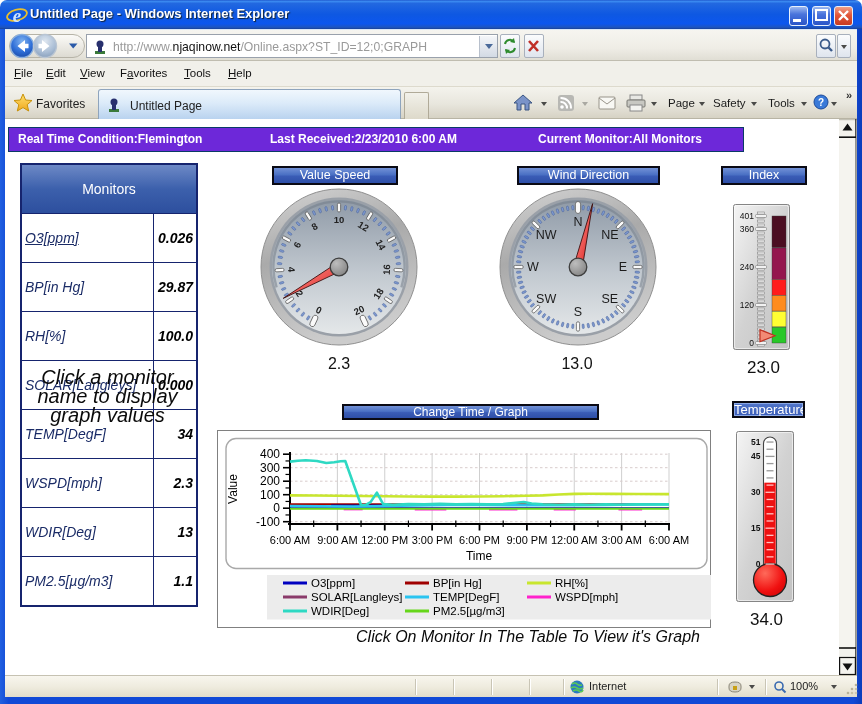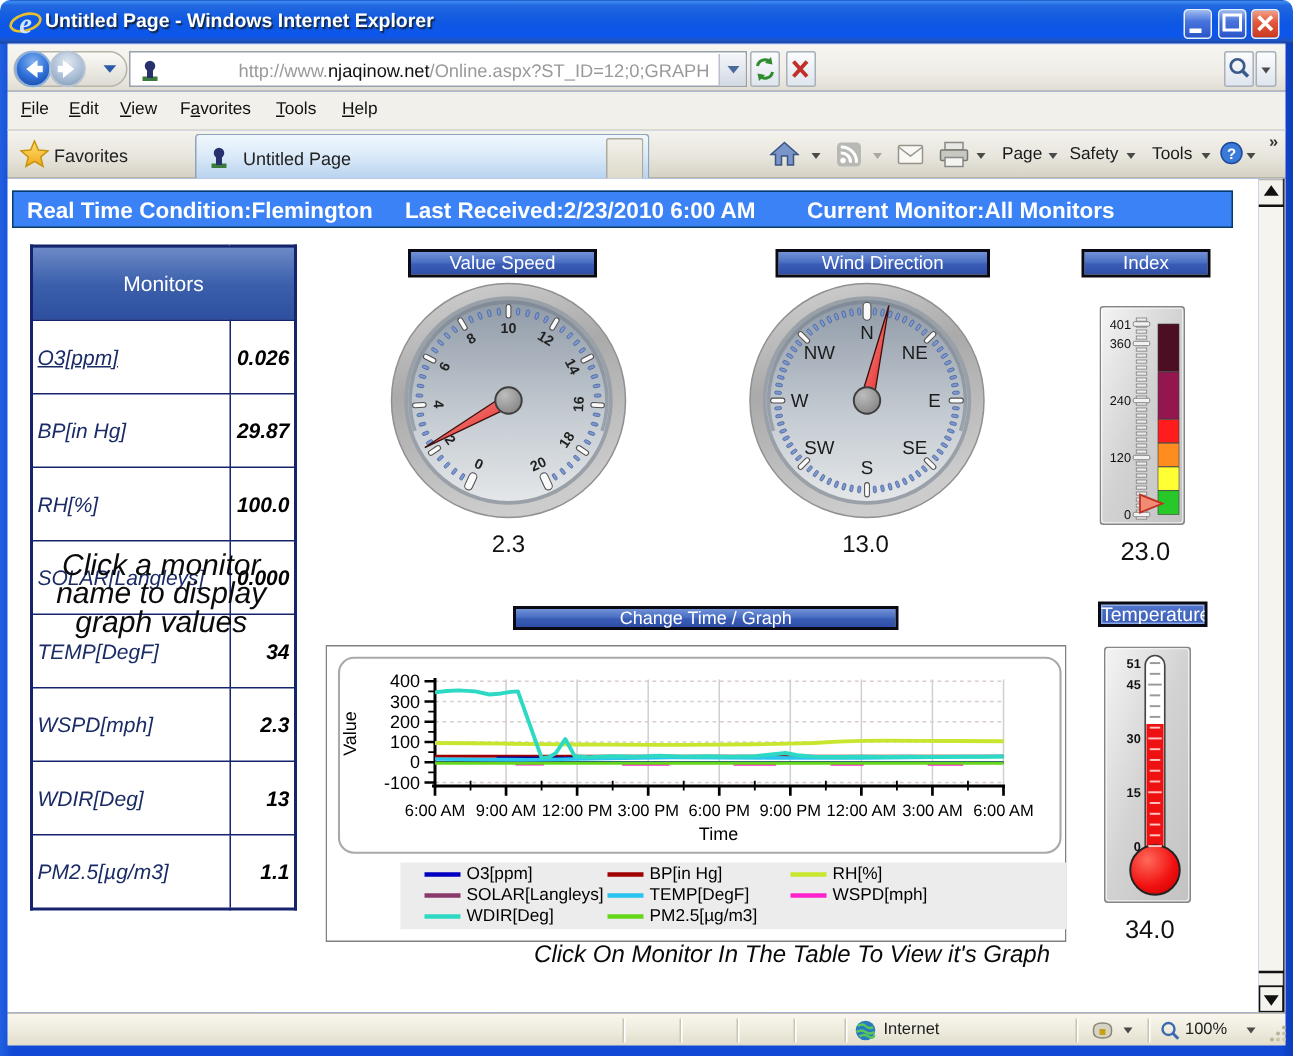--- a/index.html
+++ b/index.html
@@ -12,45 +12,45 @@
 #titletext { left:30px; top:6px; color:#fff; font-weight:bold; font-size:13px; text-shadow:1px 1px 1px #123; }
 .tbtn { top:6px; width:19px; height:20px; border:1px solid #e8f0fc; border-radius:3px;
  background:linear-gradient(#9db9f0 0%, #4a74dc 40%, #2a55c8 100%); color:#fff; }
 #closeb { background:linear-gradient(#f0a088 0%, #e2573a 45%, #c83a20 100%); }
 
 #addrrow { left:5px; top:29px; width:852px; height:32px;
  background:linear-gradient(#f6f5f0 0%, #efede6 60%, #e0ded4 100%); border-top:1px solid #d8e6f8; border-bottom:1px solid #c0bdb0; }
 #navcap { left:4px; top:4px; width:76px; height:24px; border-radius:12px; background:linear-gradient(#fbfaf7,#dddbd2); border:1px solid #b6b3a7; }
 .field { background:#fff; border:1px solid #99a1ac; height:24px; top:4px; }
 #addrfield { left:81px; width:412px; }
-#urltxt { left:26px; top:5px; font-size:12.2px; color:#9a9a9a; white-space:nowrap;margin-left:46px; }
+#urltxt { left:26px; top:5px; font-size:12.2px; color:#9a9a9a; white-space:nowrap; }
 #urltxt b { color:#111; font-weight:normal; }
 #addrdrop { left:392px; top:1px; width:18px; height:21px; background:linear-gradient(#f4f6f9,#d3dae4); border-left:1px solid #b8c0cc; }
 .smbtn { top:4px; width:20px; height:24px; background:linear-gradient(#fbfcfd,#dfe5ee); border:1px solid #a8b0bc; border-radius:2px; }
 #searchfield { left:547px; width:260px; }
 #magbtn { left:811px; width:20px; }
 #magdrop { left:832px; width:14px; }
 
 #menurow { left:5px; top:61px; width:852px; height:26px; background:#f1f0ea; border-bottom:1px solid #dddacd; }
 .mitem { top:6px; font-size:11.5px; color:#111; }
 .mitem u { text-decoration:underline; }
 
 #tabrow { left:5px; top:87px; width:852px; height:32px;
  background:linear-gradient(#f4f3ed 0%, #e8e6dd 55%, #d6d2c4 100%); border-bottom:1px solid #b8b4a4; }
 #favlbl { left:31px; top:10px; font-size:12px; color:#222; }
 #activetab { left:93px; top:2px; width:303px; height:30px; border:1px solid #8ea4bd; border-bottom:none; border-radius:3px 3px 0 0;
- background:linear-gradient(#f0f7fd 0%, #dcebf9 45%, #b9d3ef 100%);margin-left:32px; }
+ background:linear-gradient(#f0f7fd 0%, #dcebf9 45%, #b9d3ef 100%); }
 #tabtxt { left:31px; top:9px; font-size:12px; color:#222; }
 #stubtab { left:399px; top:5px; width:25px; height:27px; border:1px solid #b0aa98; border-bottom:none; border-radius:2px 2px 0 0;
  background:linear-gradient(#f2f1ea,#ddd9ca); }
 .cmdtxt { top:10px; font-size:11.5px; color:#1a1a1a; }
 .caret { width:0; height:0; border-left:3.5px solid transparent; border-right:3.5px solid transparent; border-top:4px solid #4a4a48; }
 
 #content { left:5px; top:119px; width:834px; height:556px; background:#fff; overflow:hidden; }
-#pghead { left:3px; top:8px; width:814px; height:25px; background:#3b82f6; border:1px solid #0a3a66; color:#fff; font-weight:bold; font-size:15px; }
+#pghead { left:3px; top:8px; width:736px; height:25px; background:#6d28d9; border:1px solid #0a3a66; color:#fff; font-weight:bold; font-size:12px; }
 #pghead span { position:absolute; top:4px; }
 
 #vscroll { left:839px; top:119px; width:18px; height:556px; background:#f2f1ec; }
 
 #statusbar { left:5px; top:675px; width:852px; height:22px; background:linear-gradient(#f8f6ee 0%, #efecdf 50%, #e2ddcb 100%); border-top:1px solid #c6c2b2; }
 .sep { top:3px; width:1px; height:16px; background:#c9c5b5; box-shadow:1px 0 0 #fff; }
 .stxt { font-size:11px; color:#222; top:4px; }
 
 .ghead { border:2px solid #0a0a14; background:linear-gradient(#7291d6 0%, #4a70c4 45%, #3a5cb6 55%, #2e4fa8 100%);
  color:#fff; font-size:12.5px; text-align:center; }

